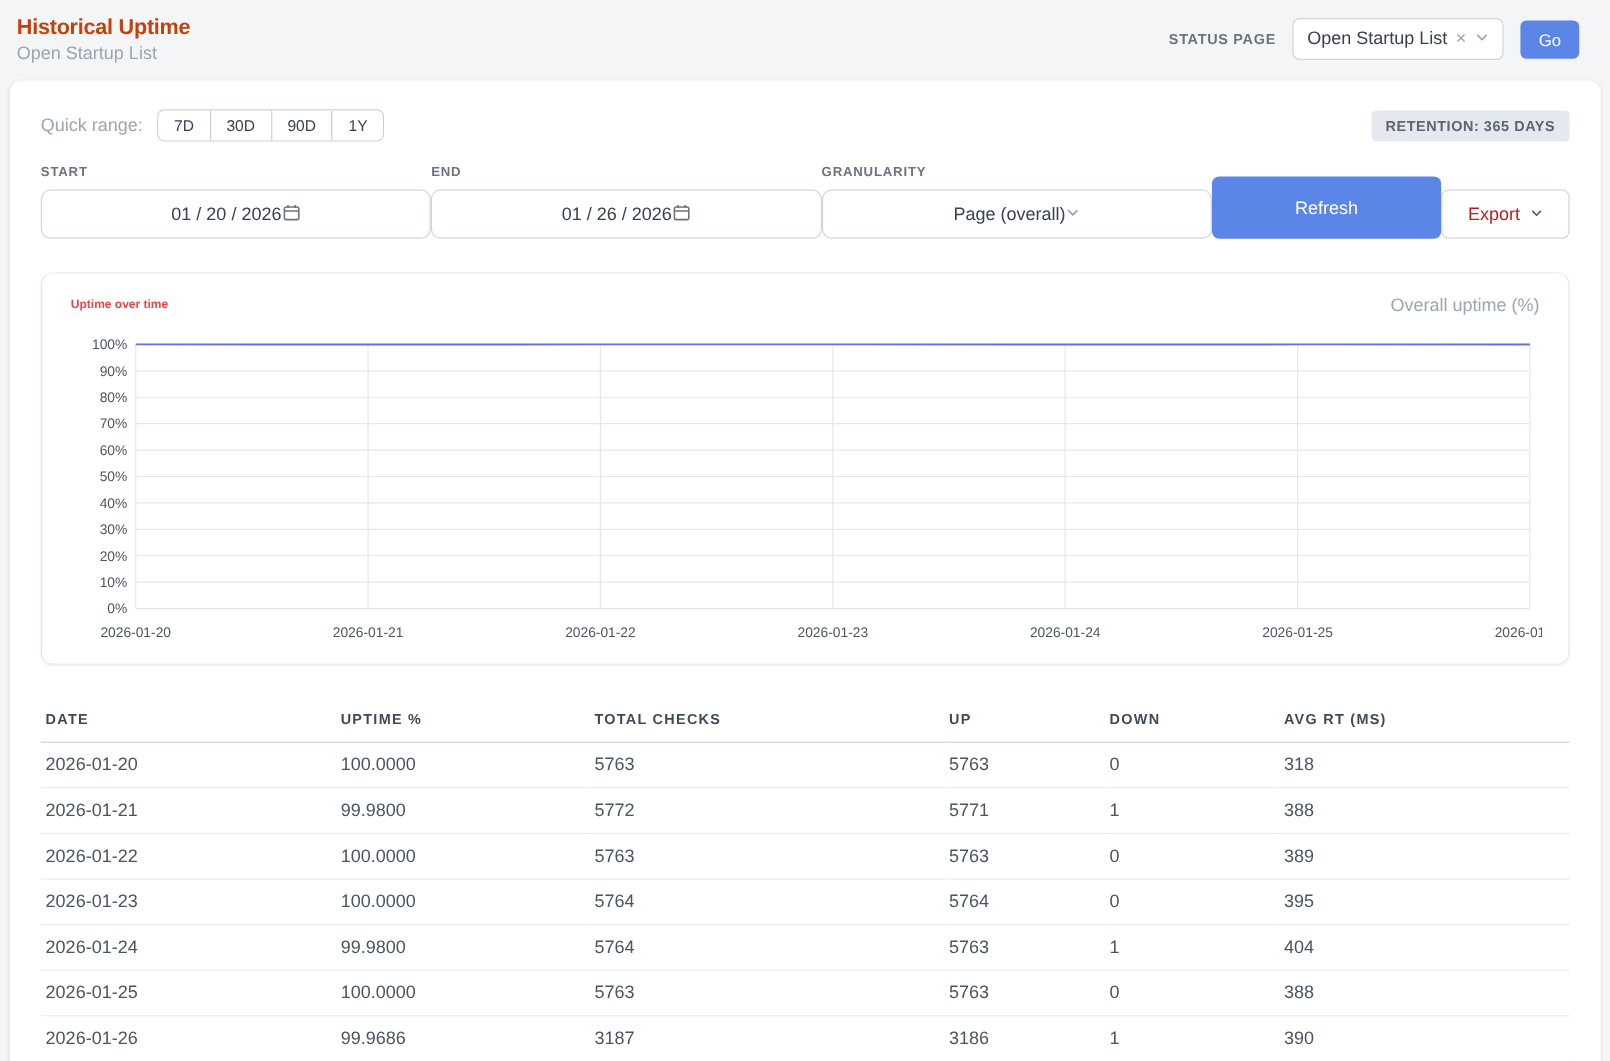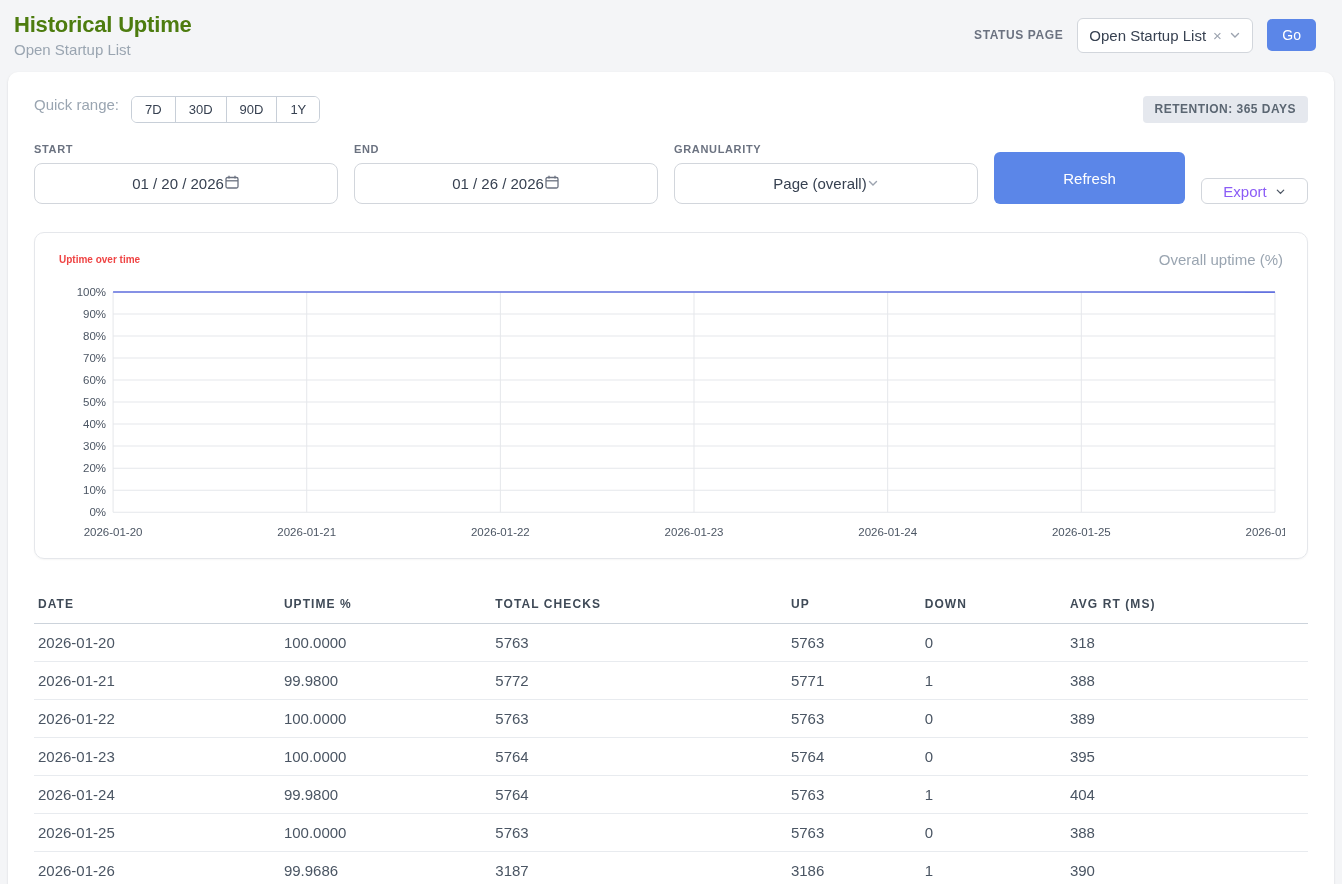--- a/index.html
+++ b/index.html
@@ -8,21 +8,21 @@
     background: #f4f5f7;
     font-family: "Liberation Sans", sans-serif;
     color: #374151;
   }
   
   .topbar {
     display: flex; justify-content: space-between; align-items: center;
     padding: 12px 26px 8px 14px;
   }
   .title-block h1 {
-    font-size: 22px; font-weight: 700; color: #4d7c0f; letter-spacing: -0.2px;
+    font-size: 18px; font-weight: 700; color: #c2410c; letter-spacing: -0.2px;
   }
   .subtitle { font-size: 15px; color: #9aa5b1; margin-top: 3px; }
   .topbar-right { display: flex; align-items: center; gap: 14px; }
   .status-page-label {
     font-size: 12px; color: #6b7280; font-weight: 600; letter-spacing: .05em;
   }
   .select-box {
     display: flex; align-items: center; gap: 7px;
     background: #fff; border: 1px solid #d2d6dc; border-radius: 6px;
     padding: 8px 11px; font-size: 15px; color: #374151; cursor: pointer;
@@ -33,57 +33,57 @@
     background: #5b86e8; color: #fff; border: none; border-radius: 5px;
     font-size: 14px; padding: 8px 15px; cursor: pointer;
     font-family: "Liberation Sans", sans-serif;
   }
   
   .card {
     background: #fff; margin: 6px 8px 10px; border-radius: 10px;
     padding: 24px 26px 16px;
     box-shadow: 0 1px 2px rgba(16,24,40,.06), 0 1px 3px rgba(16,24,40,.08);
   }
-  .quick-row { display: flex; gap: 12px; margin-bottom: 20px; }
+  .quick-row { display: flex; align-items: center; gap: 12px; margin-bottom: 20px; }
   .quick-label { font-size: 15px; color: #9aa5b1; }
   .seg-group {
     display: flex; border: 1px solid #c8cfd8; border-radius: 6px;
     overflow: hidden; background: #fff;
   }
   .seg-btn {
     background: #fff; border: none; border-left: 1px solid #c8cfd8;
     padding: 5px 13px; font-size: 13px; color: #374151; cursor: pointer;
     font-family: "Liberation Sans", sans-serif;
   }
   .seg-btn:first-child { border-left: none; }
   .retention-badge {
     margin-left: auto; background: #e5e8ee; color: #5b6672;
     font-size: 12px; font-weight: 700; letter-spacing: .04em;
     padding: 6px 12px; border-radius: 4px;
   }
   
-  .form-row { display: flex; gap: 16px; align-items: flex-end; margin-bottom: 28px; }
+  .form-row { display: flex; align-items: flex-end; margin-bottom: 28px; }
   .field { flex: 1; }
   .field-label {
     font-size: 11px; font-weight: 700; color: #6b7280;
     letter-spacing: .06em; margin-bottom: 8px;
   }
   .input {
     height: 41px; background: #fff; border: 1px solid #d2d6dc; border-radius: 8px;
     display: flex; align-items: center; justify-content: center;
     padding: 0 13px; font-size: 15px; color: #374151; cursor: pointer;
   }
   .btn-refresh {
     width: 191px; height: 52px; background: #5b86e8; color: #fff; border: none;
     border-radius: 6px; font-size: 15px; cursor: pointer;
     font-family: "Liberation Sans", sans-serif;
   }
   .btn-export {
-    width: 107px; height: 26px; background: #fff; border: 1px solid #d2d6dc;
-    border-radius: 6px; font-size: 15px; color: #8b5cf6; cursor: pointer;
+    width: 107px; height: 41px; background: #fff; border: 1px solid #d2d6dc;
+    border-radius: 6px; font-size: 15px; color: #b91c1c; cursor: pointer;
     display: flex; align-items: center; justify-content: center; gap: 8px;
     font-family: "Liberation Sans", sans-serif;
     margin-top: 20px;
   }
   
   .chart-card {
     border: 1px solid #e5e7eb; border-radius: 10px;
     padding: 18px 22px 8px; margin-bottom: 28px;
     box-shadow: 0 1px 2px rgba(0,0,0,.04);
   }

